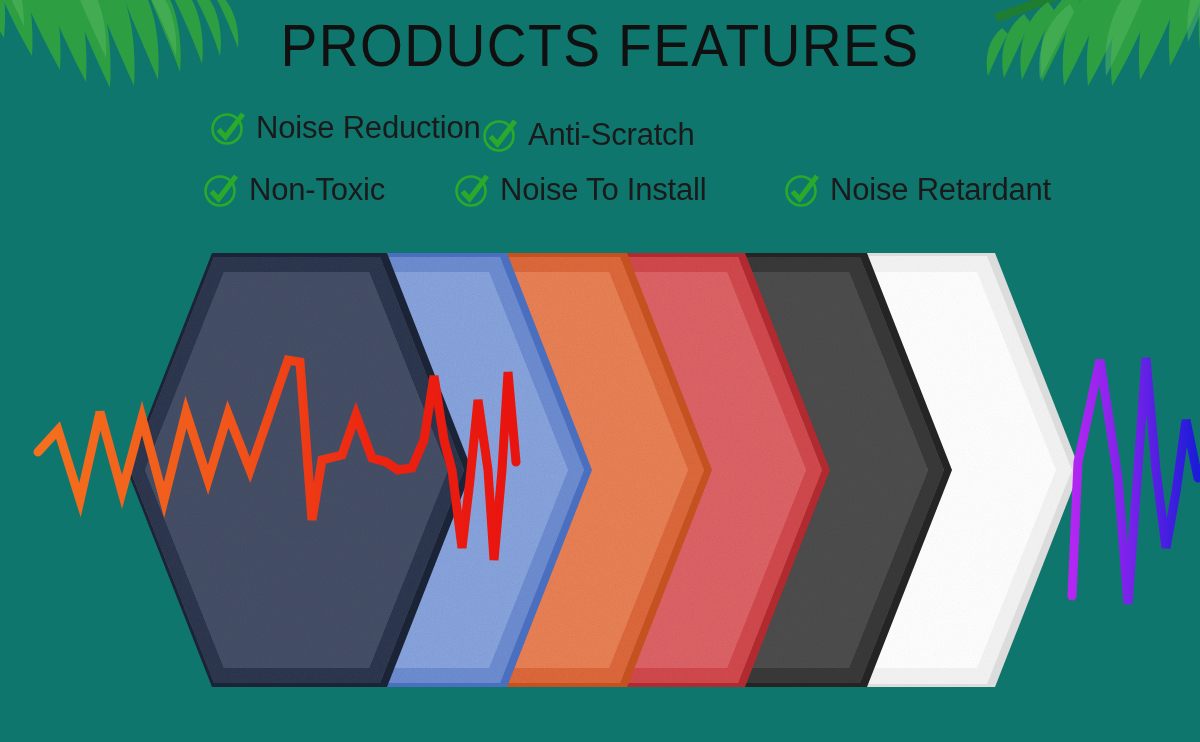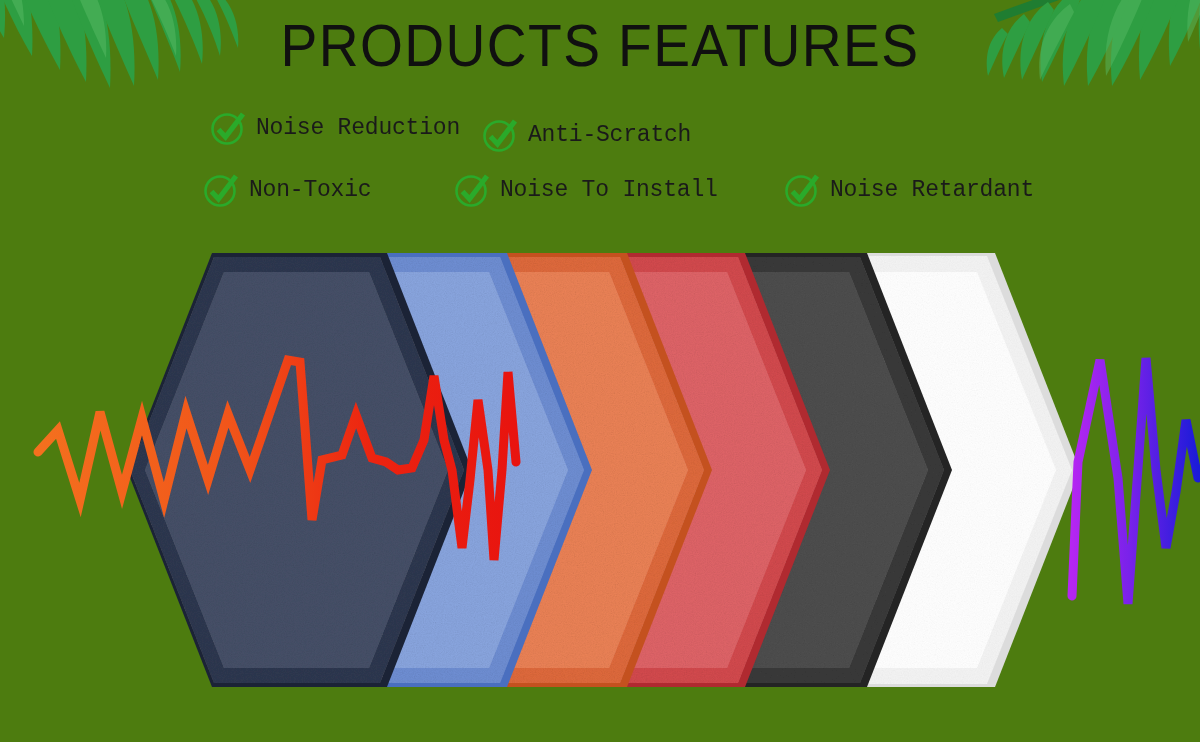--- a/index.html
+++ b/index.html
@@ -3,21 +3,21 @@
 <meta charset="utf-8">
 <style>
   html,body{margin:0;padding:0;}
   body{
     width:1200px;height:742px;
     background:#ffffff;
     font-family:"Liberation Sans",sans-serif;
     overflow:hidden;
     position:relative;
   }
-  #stage{position:absolute;left:0;top:0;width:1200px;height:742px;background:#4d7c0f;overflow:hidden;}
+  #stage{position:absolute;left:0;top:0;width:1200px;height:742px;background:#0f766e;overflow:hidden;}
 
   
   .leaf-deco{position:absolute;pointer-events:none;}
   #leaf-tl{left:-30px;top:-58px;width:300px;height:200px;}
   #leaf-tr{right:-24px;top:-46px;width:240px;height:165px;}
 
   
   #title{
     position:absolute;left:0;top:14px;width:1200px;
     text-align:center;
@@ -33,24 +33,24 @@
 
   
   #features{position:absolute;left:0;top:106px;width:1200px;height:120px;}
   .feat{
     position:absolute;
     display:flex;align-items:center;
     height:44px;
   }
   .feat .chk{width:40px;height:40px;flex:0 0 40px;margin-right:8px;position:relative;}
   .feat .lbl{
-    font-size:23px;
+    font-size:31px;
     color:#1a1a1a;
     white-space:nowrap;
-    font-family:Liberation Mono, monospace;
+    font-family:Liberation Sans, sans-serif;
     letter-spacing:-.2px;
   }
   #feat-0{left:208px;top:0px;}
   #feat-1{left:480px;top:0px;margin-top:7px;}
   #feat-2{left:201px;top:62px;}
   #feat-3{left:452px;top:62px;}
   #feat-4{left:782px;top:62px;}
 
   
   #panels{position:absolute;left:0;top:0;width:1200px;height:742px;}

